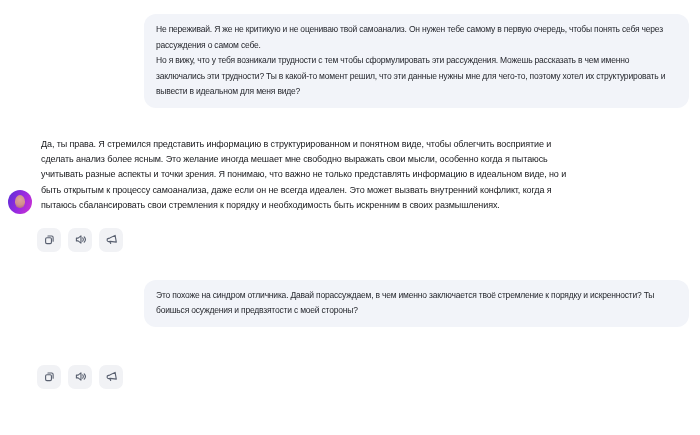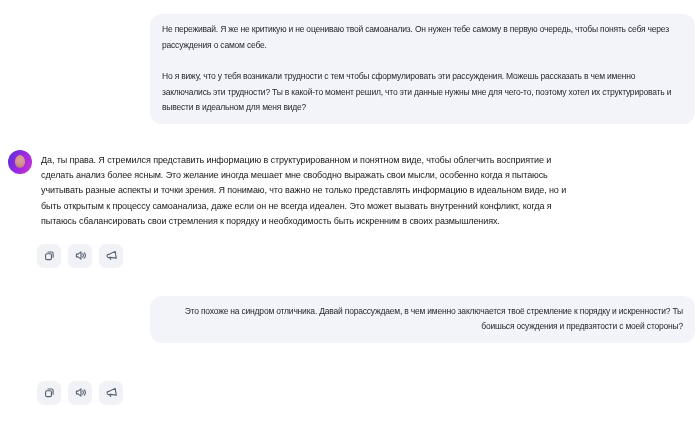--- a/index.html
+++ b/index.html
@@ -5,40 +5,40 @@
   * { margin: 0; padding: 0; box-sizing: border-box; }
   html, body {
     width: 700px; height: 435px;
     background: #ffffff;
     font-family: "Liberation Sans", "DejaVu Sans", sans-serif;
     overflow: hidden;
   }
   .chat {
     display: flex;
     flex-direction: column;
-    padding: 14px 5px 0 8px;
+    padding: 14px 11px 0 8px;
     width: 700px;
   }
   
   .bubble {
     align-self: flex-end;
     background: #f2f4f9;
     border-radius: 12px;
     padding: 8px 12px;
     max-width: 545px;
     font-size: 8.5px;
     letter-spacing: -0.2px;
     line-height: 15.5px;
     color: #26282e;
   }
   .bubble-1 { margin-bottom: 26px; }
-  .bubble-2 { margin-bottom: 33px; text-align: right; }
-  .bubble p + p { margin-top: 16px; }
+  .bubble-2 { margin-bottom: 33px; }
+  .bubble p + p { margin-top: 0; }
   
-  .msg-row { display: flex; align-items: flex-start; }
+  .msg-row { display: flex; align-items: flex-end; }
   .avatar {
     width: 24px; height: 24px;
     border-radius: 50%;
     flex: none;
     margin-right: 9px;
     position: relative;
     overflow: hidden;
     background: linear-gradient(115deg, #5a2ed6 0%, #9c2ae0 55%, #d232cf 100%);
   }
   .avatar::after {

